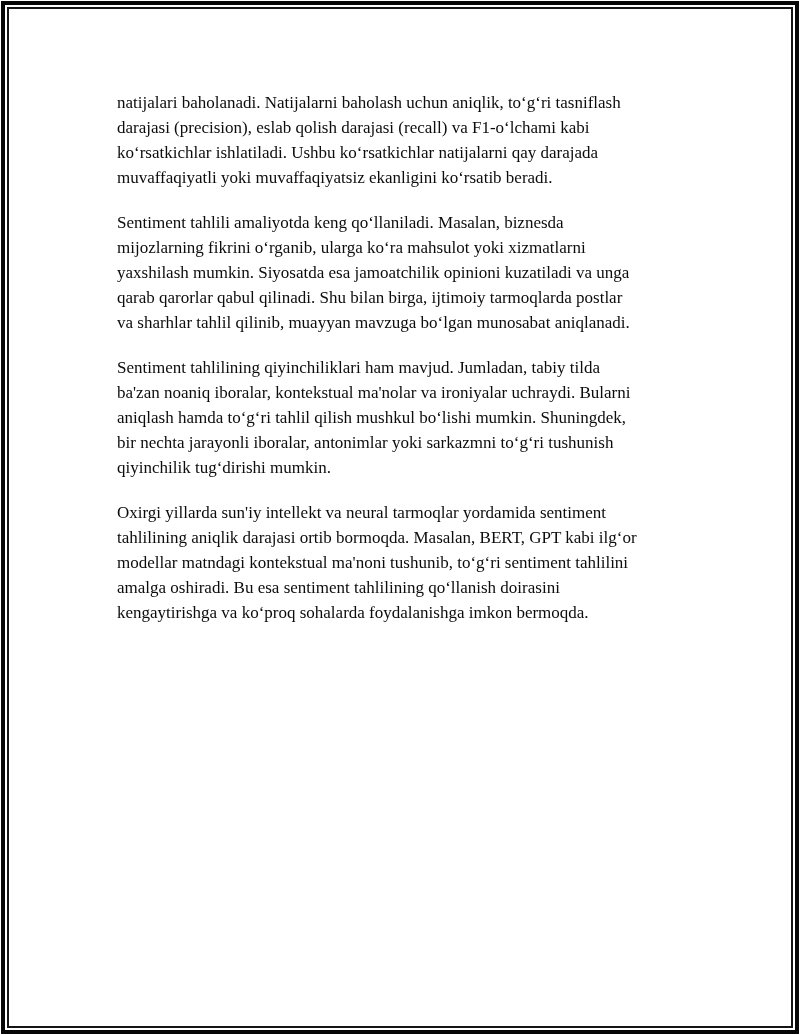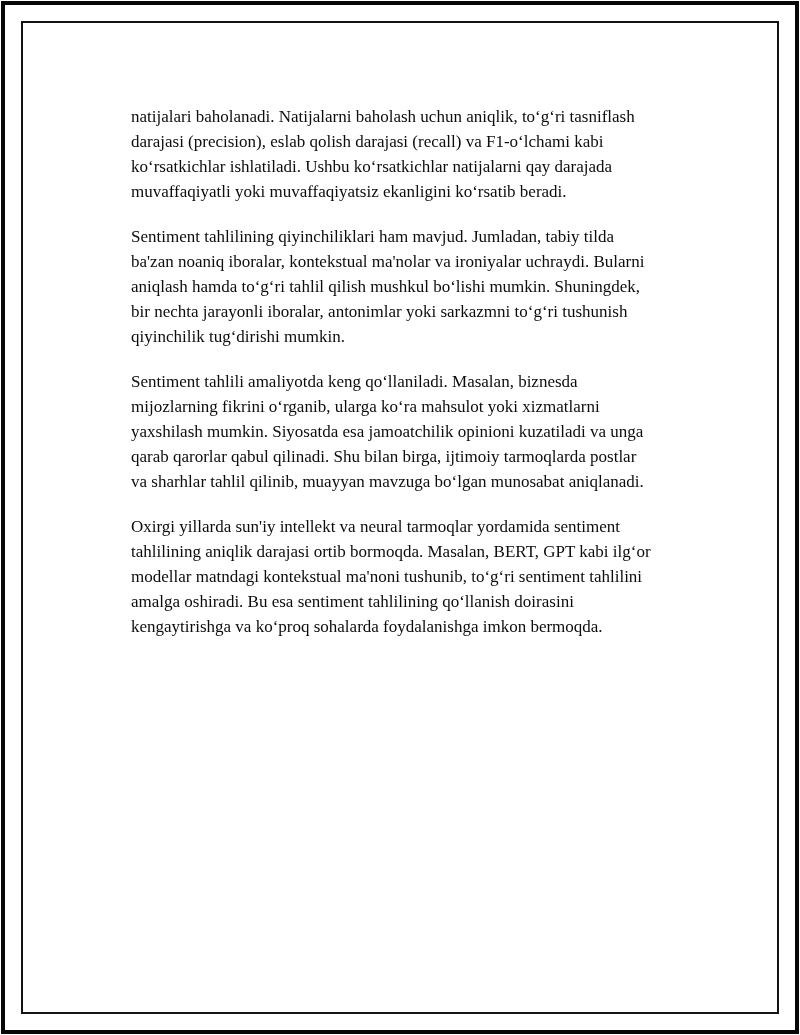--- a/index.html
+++ b/index.html
@@ -13,21 +13,21 @@
     height: 1035px;
     box-sizing: border-box;
     background: #ffffff;
     padding: 1px;
     overflow: hidden;
   }
   .frame-outer {
     box-sizing: border-box;
     height: 100%;
     border: 4px solid #060606;
-    padding: 16px;
+    padding: 2px;
     background: #ffffff;
   }
   .frame-inner {
     box-sizing: border-box;
     height: 100%;
     border: 2px solid #141414;
     position: relative;
     background: #ffffff;
   }
   .text-block {
@@ -50,30 +50,30 @@
 <body>
 
 <div class="page">
   <div class="frame-outer">
     <div class="frame-inner">
       <div class="text-block">
         <p class="para">natijalari baholanadi. Natijalarni baholash uchun aniqlik, toʻgʻri tasniflash
 darajasi (precision), eslab qolish darajasi (recall) va F1-oʻlchami kabi
 koʻrsatkichlar ishlatiladi. Ushbu koʻrsatkichlar natijalarni qay darajada
 muvaffaqiyatli yoki muvaffaqiyatsiz ekanligini koʻrsatib beradi.</p>
+        <p class="para">Sentiment tahlili amaliyotda keng qoʻllaniladi. Masalan, biznesda
+mijozlarning fikrini oʻrganib, ularga koʻra mahsulot yoki xizmatlarni
+yaxshilash mumkin. Siyosatda esa jamoatchilik opinioni kuzatiladi va unga
+qarab qarorlar qabul qilinadi. Shu bilan birga, ijtimoiy tarmoqlarda postlar
+va sharhlar tahlil qilinib, muayyan mavzuga boʻlgan munosabat aniqlanadi.</p>
         <p class="para">Sentiment tahlilining qiyinchiliklari ham mavjud. Jumladan, tabiy tilda
 ba'zan noaniq iboralar, kontekstual ma'nolar va ironiyalar uchraydi. Bularni
 aniqlash hamda toʻgʻri tahlil qilish mushkul boʻlishi mumkin. Shuningdek,
 bir nechta jarayonli iboralar, antonimlar yoki sarkazmni toʻgʻri tushunish
 qiyinchilik tugʻdirishi mumkin.</p>
-        <p class="para">Sentiment tahlili amaliyotda keng qoʻllaniladi. Masalan, biznesda
-mijozlarning fikrini oʻrganib, ularga koʻra mahsulot yoki xizmatlarni
-yaxshilash mumkin. Siyosatda esa jamoatchilik opinioni kuzatiladi va unga
-qarab qarorlar qabul qilinadi. Shu bilan birga, ijtimoiy tarmoqlarda postlar
-va sharhlar tahlil qilinib, muayyan mavzuga boʻlgan munosabat aniqlanadi.</p>
         <p class="para">Oxirgi yillarda sun'iy intellekt va neural tarmoqlar yordamida sentiment
 tahlilining aniqlik darajasi ortib bormoqda. Masalan, BERT, GPT kabi ilgʻor
 modellar matndagi kontekstual ma'noni tushunib, toʻgʻri sentiment tahlilini
 amalga oshiradi. Bu esa sentiment tahlilining qoʻllanish doirasini
 kengaytirishga va koʻproq sohalarda foydalanishga imkon bermoqda.</p>
       </div>
     </div>
   </div>
 </div>
 

